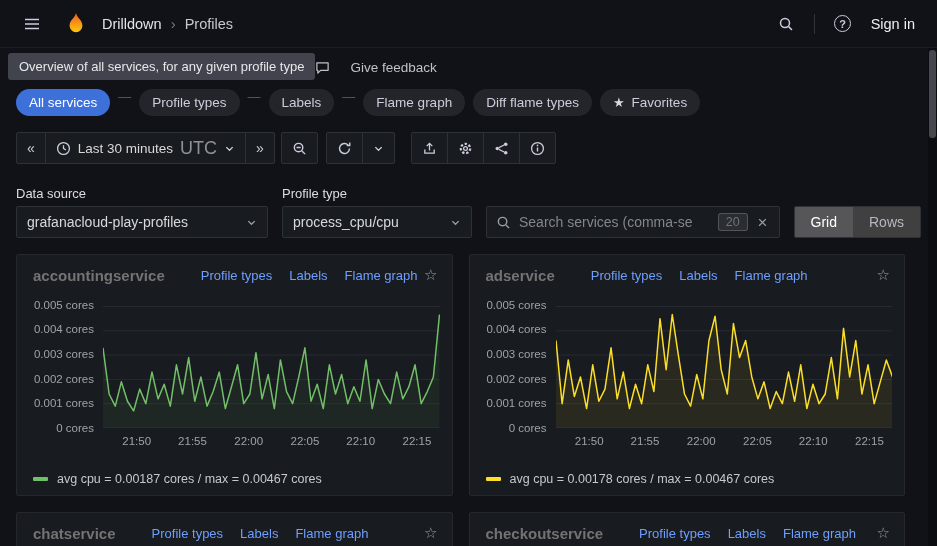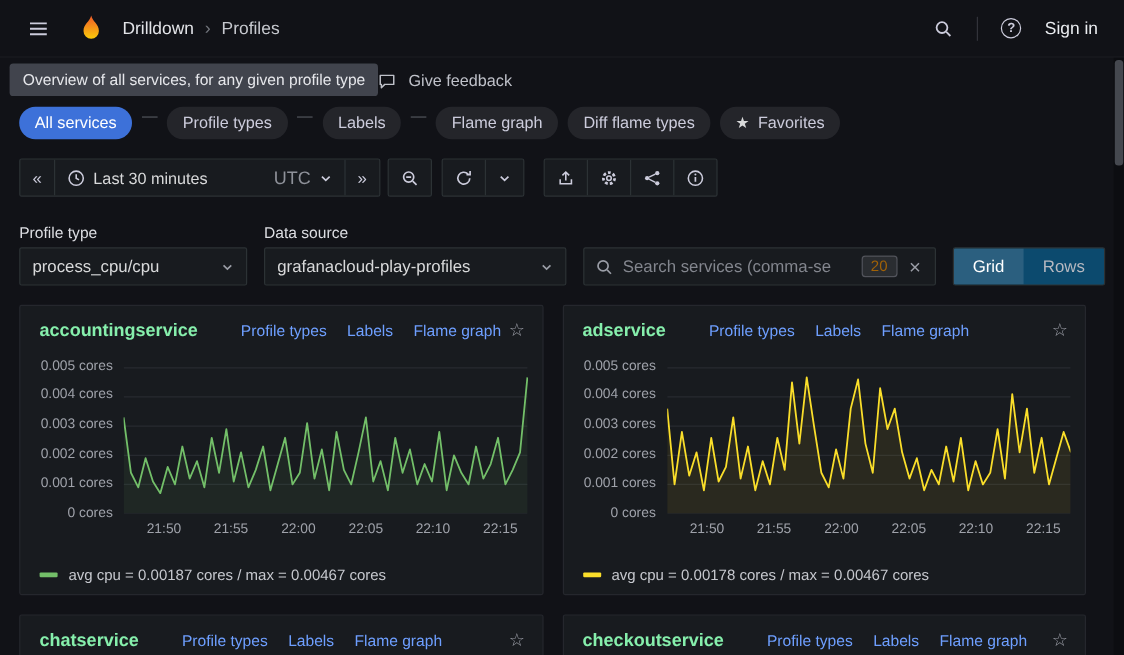--- a/index.html
+++ b/index.html
@@ -23,67 +23,67 @@
   .crumb{color:#c6c8ce;font-size:14.5px;}
   .nav-spacer{flex:1;}
   .nav-divider{width:1px;height:20px;background:rgba(204,204,220,0.18);margin:0 6px;}
   .help-circle{width:17px;height:17px;border:1.5px solid currentColor;border-radius:50%;
                display:inline-flex;align-items:center;justify-content:center;font-size:11px;font-weight:700;}
   .signin{background:none;border:none;color:#eceef2;font-size:14.5px;font-weight:500;cursor:pointer;padding:6px 6px;}
 
   
   .subheader{display:flex;align-items:flex-start;padding:5px 16px 0 8px;}
   .tooltip{background:#41444d;border-radius:3px;padding:6px 11px;font-size:13px;color:#e6e7eb;}
-  .feedback{display:flex;align-items:center;gap:10px;color:#bfc1c9;font-size:13.5px;margin-top:7px;
+  .feedback{display:flex;align-items:center;gap:20px;color:#bfc1c9;font-size:13.5px;margin-top:7px;
             background:none;border:none;cursor:pointer;}
 
   
   .tabs{display:flex;gap:8px;padding:9px 16px 0 16px;}
   .tab{height:27px;display:inline-flex;align-items:center;padding:0 13px;border-radius:14px;
        font-size:13.5px;background:rgba(204,204,220,0.10);color:#ccccdc;border:none;cursor:pointer;gap:7px;}
   .tab.active{background:var(--accent_blue,#3d71d9);color:#fff;}
   .tab-sep{color:#5a5d65;font-size:13px;}
   .star-filled{color:#d8d9da;font-size:13px;}
 
   
   .timebar{display:flex;align-items:center;padding:16px 16px 0 16px;}
   .btn-group{display:flex;border:1px solid #2c3235;border-radius:2px;background:#181b1f;overflow:hidden;}
   .tb-btn{height:30px;display:inline-flex;align-items:center;gap:7px;padding:0 10px;background:transparent;
           border:none;border-left:1px solid #2c3235;color:#ccccdc;font-size:13.5px;cursor:pointer;}
   .btn-group .tb-btn:first-child{border-left:none;}
   .glyph{font-size:14px;line-height:1;}
   .range-text{color:#d8d9da;}
-  .tz{color:#8e9199;font-size:15px;margin-left:48px;}
+  .tz{color:#8e9199;font-size:18px;}
   .ml6{margin-left:6px;} .ml8{margin-left:8px;} .ml16{margin-left:16px;}
 
   
   .filters{display:flex;align-items:flex-end;gap:14px;padding:22px 16px 0 16px;}
   .field{display:flex;flex-direction:column;}
   .field-label{font-size:13px;font-weight:500;color:#dcdde2;margin-bottom:5px;}
   .select{height:32px;display:flex;align-items:center;justify-content:space-between;gap:8px;background:#181b1f;
           border:1px solid #2c3235;border-radius:2px;padding:0 10px;font-size:14px;color:#d8d9da;cursor:pointer;}
   .caret-dim{color:#9a9da6;}
   .w-ds{width:252px;} .w-pt{width:190px;}
   .searchbox{height:32px;flex:1;display:flex;align-items:center;gap:8px;background:#181b1f;
              border:1px solid #2c3235;border-radius:2px;padding:0 9px;color:#9a9da6;}
   .searchbox input{flex:1;background:transparent;border:none;outline:none;color:#d8d9da;font-size:14px;min-width:0;}
   .searchbox input::placeholder{color:#83868e;}
   .count-badge{border:1px solid rgba(204,204,220,0.25);background:rgba(204,204,220,0.10);border-radius:3px;
-               padding:1px 7px;font-size:12.5px;color:#a16207;white-space:nowrap;}
+               padding:1px 7px;font-size:12.5px;color:#737373;white-space:nowrap;}
   .clear-btn{background:none;border:none;color:#9a9da6;font-size:17px;cursor:pointer;line-height:1;padding:0 2px;}
-  .layout-toggle{display:flex;border:1px solid #2c3235;border-radius:2px;overflow:hidden;height:32px;background:#0c4a6e;}
+  .layout-toggle{display:flex;border:1px solid #2c3235;border-radius:2px;overflow:hidden;height:32px;background:#404040;}
   .layout-opt{display:inline-flex;align-items:center;padding:0 16px;font-size:14px;color:#b6b8c0;
               background:transparent;border:none;cursor:pointer;}
   .layout-opt.selected{background:rgba(204,204,220,0.16);color:#fff;}
 
   
   .grid{display:grid;grid-template-columns:1fr 1fr;gap:16px;margin:16px 32px 0 16px;}
   .panel{background:#181b1f;border:1px solid #25272d;border-radius:2px;height:242px;display:flex;flex-direction:column;}
   .panel-header{display:flex;align-items:center;padding:11px 14px 0 16px;}
-  .panel-title{font-size:15px;font-weight:600;color:#86efac;}
+  .panel-title{font-size:15px;font-weight:600;color:#737373;}
   .panel-links{display:flex;gap:17px;margin-left:36px;}
   .panel-link{background:none;border:none;color:var(--link_blue,#6e9fff);font-size:13px;font-weight:500;cursor:pointer;padding:0;}
   .panel-star{margin-left:auto;background:none;border:none;color:#9a9da6;font-size:15px;cursor:pointer;}
 
   .chart{position:relative;height:154px;margin:12px 10px 0 8px;flex:none;}
   .ylabels{position:absolute;left:0;top:0;bottom:22px;width:74px;}
   .ytick{position:absolute;right:5px;transform:translateY(-50%);font-size:11.5px;color:#9fa2aa;white-space:nowrap;}
   .plot{position:absolute;left:78px;right:2px;top:2px;bottom:22px;}
   .plot svg{width:100%;height:100%;}
   .gridline{stroke:rgba(204,204,220,0.09);stroke-width:1;vector-effect:non-scaling-stroke;}
@@ -229,32 +229,32 @@
         <circle cx="8" cy="8" r="6.3" fill="none" stroke="currentColor" stroke-width="1.4"></circle>
         <line x1="8" y1="7" x2="8" y2="11.2" stroke="currentColor" stroke-width="1.5"></line>
         <circle cx="8" cy="4.7" r="0.9" fill="currentColor"></circle>
       </svg>
     </button>
   </div>
 </div>
 
 <div class="filters">
   <div class="field">
+    <span class="field-label">Data source</span>
+    <div class="select w-ds">
+      <span>grafanacloud-play-profiles</span>
+      <svg class="caret-dim" width="11" height="11" viewBox="0 0 12 12">
+        <path d="M2.5 4.5 6 8l3.5-3.5" fill="none" stroke="currentColor" stroke-width="1.5"></path>
+      </svg>
+    </div>
+  </div>
+  <div class="field">
     <span class="field-label">Profile type</span>
     <div class="select w-pt">
       <span>process_cpu/cpu</span>
-      <svg class="caret-dim" width="11" height="11" viewBox="0 0 12 12">
-        <path d="M2.5 4.5 6 8l3.5-3.5" fill="none" stroke="currentColor" stroke-width="1.5"></path>
-      </svg>
-    </div>
-  </div>
-  <div class="field">
-    <span class="field-label">Data source</span>
-    <div class="select w-ds">
-      <span>grafanacloud-play-profiles</span>
       <svg class="caret-dim" width="11" height="11" viewBox="0 0 12 12">
         <path d="M2.5 4.5 6 8l3.5-3.5" fill="none" stroke="currentColor" stroke-width="1.5"></path>
       </svg>
     </div>
   </div>
   <div class="searchbox">
     <svg width="15" height="15" viewBox="0 0 16 16">
       <circle cx="7" cy="7" r="4.5" fill="none" stroke="currentColor" stroke-width="1.5"></circle>
       <line x1="10.6" y1="10.6" x2="14" y2="14" stroke="currentColor" stroke-width="1.5"></line>
     </svg>

